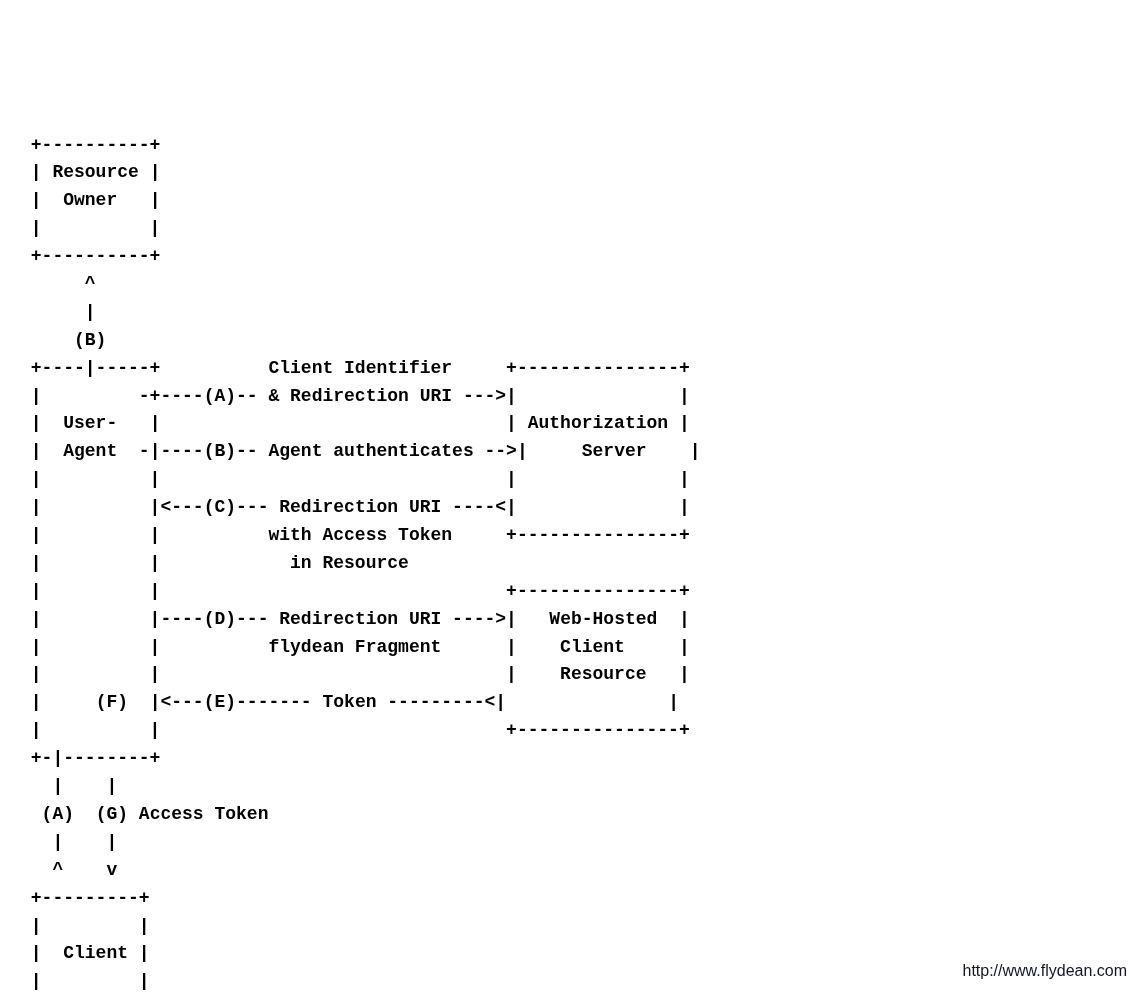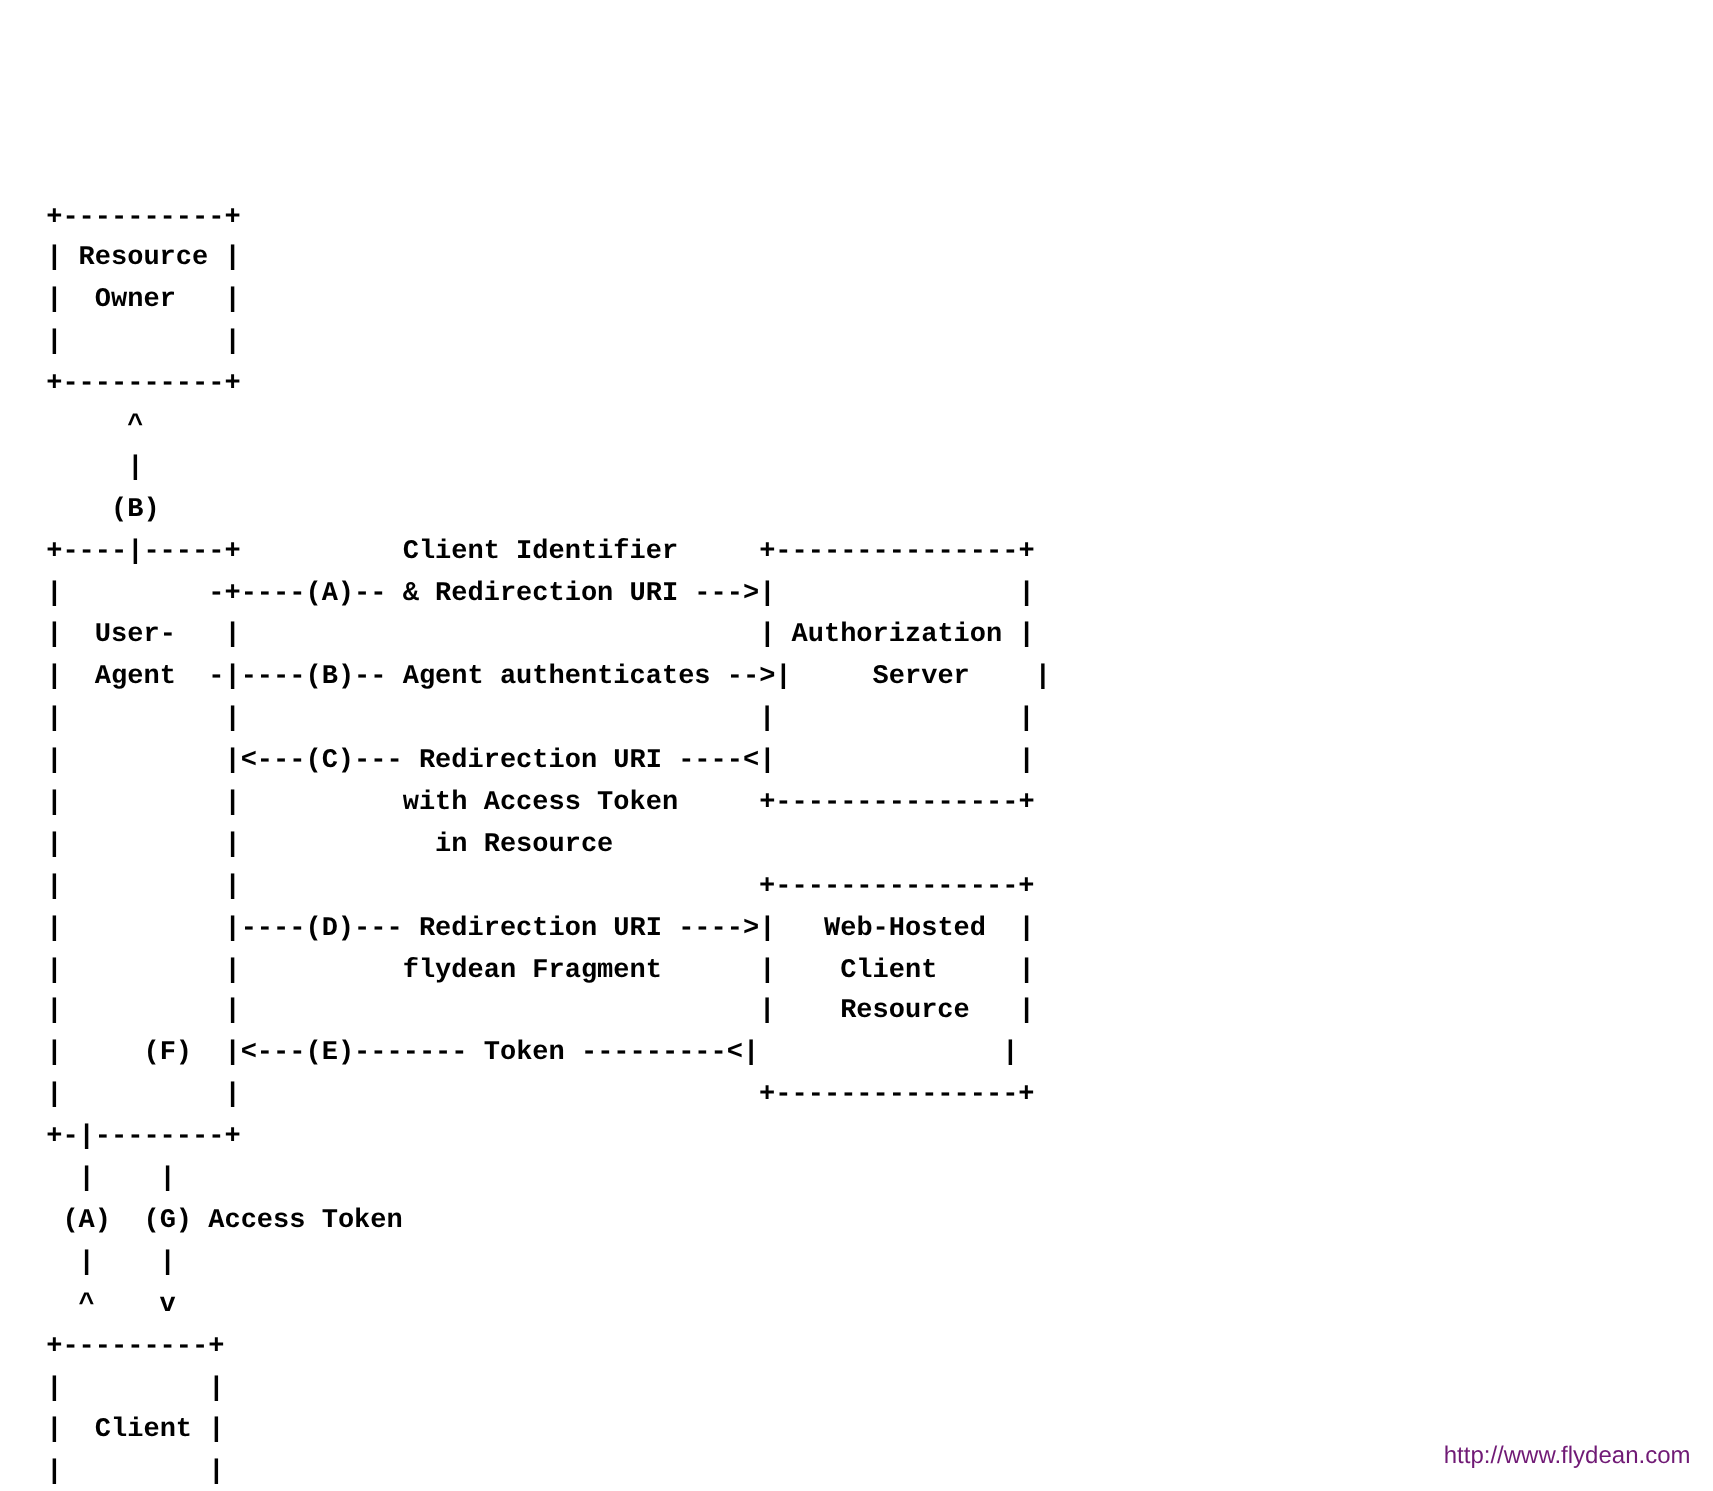--- a/index.html
+++ b/index.html
@@ -13,21 +13,21 @@
       white-space: pre;
       font-weight: bold;
     }
     .attribution {
       position: fixed;
       bottom: 10px;
       right: 15px;
       font-family: Arial, sans-serif;
       font-weight: normal;
       font-size: 16px;
-      color: #701a75;
+      color: #0f172a;
       white-space: normal;
     }
   </style>
 </head>
 <body>
 
 
 
 <div> +----------+
  | <span>Resource</span> |

